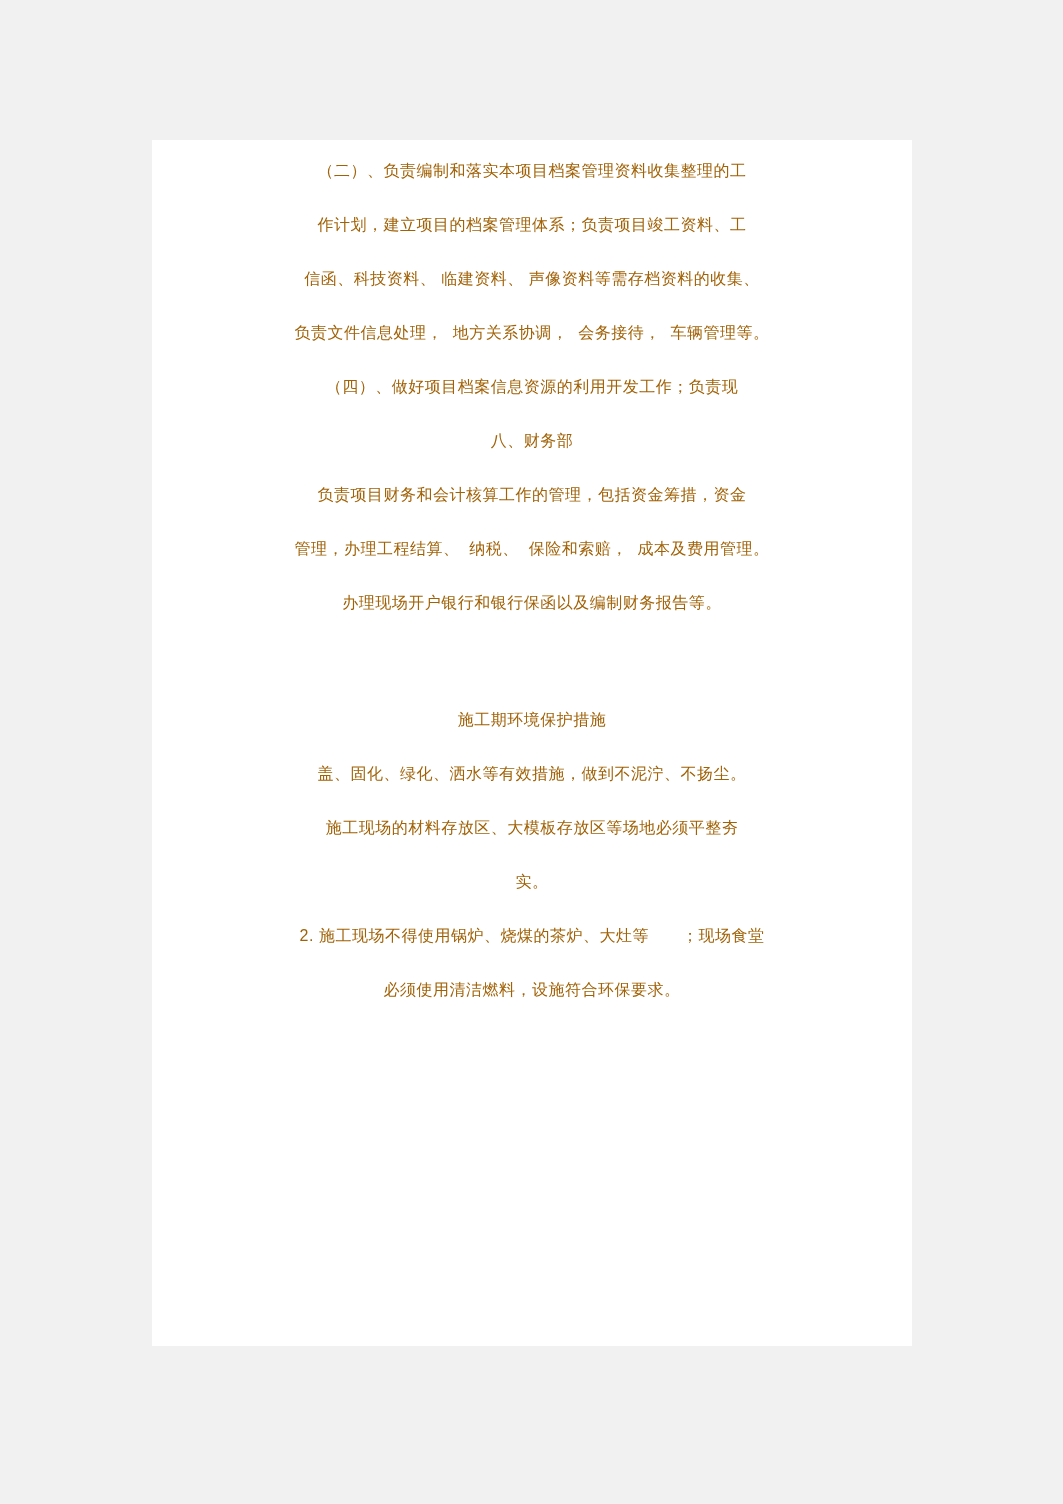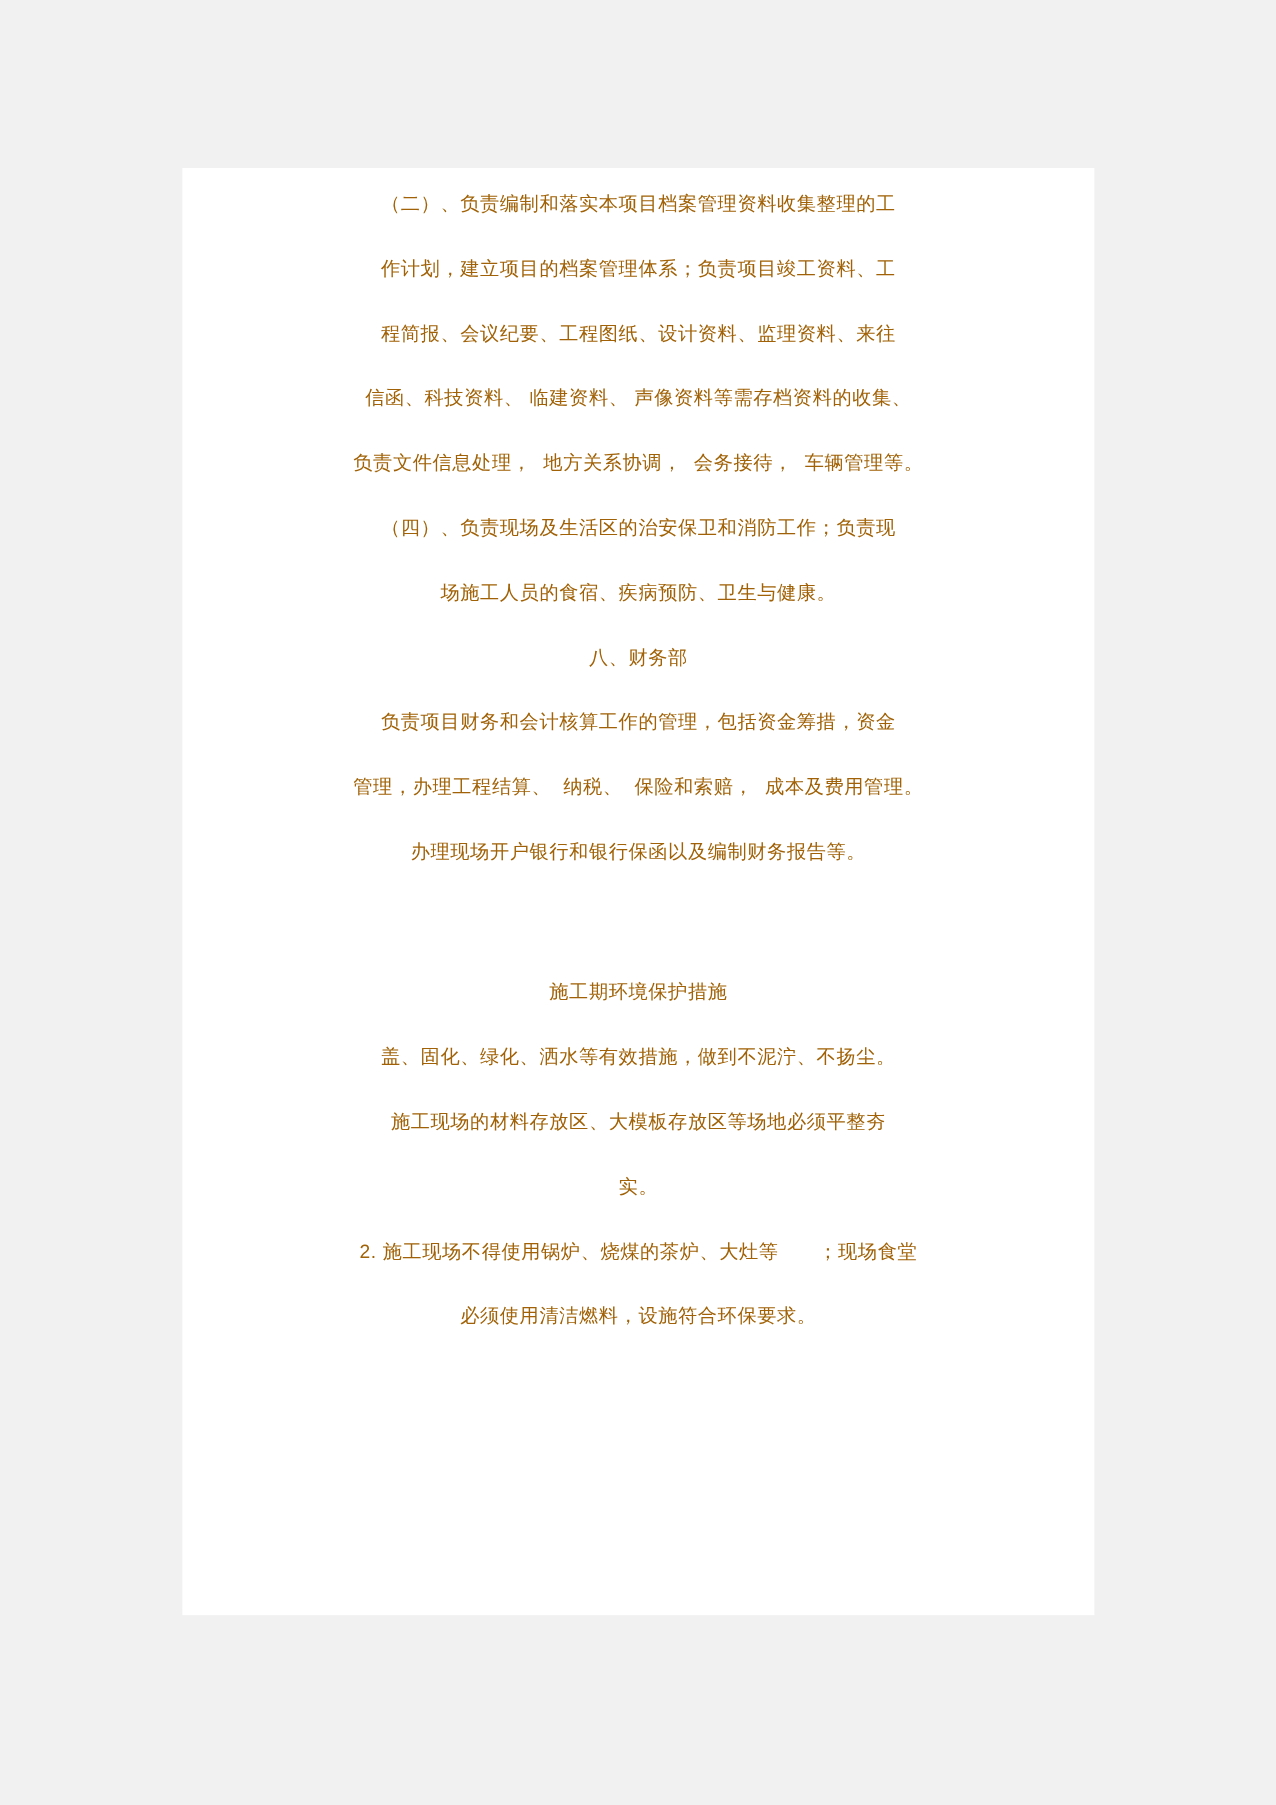--- a/index.html
+++ b/index.html
@@ -39,25 +39,23 @@
   }
 </style>
 </head>
 <body>
 
 <div class="backdrop">
   <div class="paper">
     <div class="lines">
         <div class="line">（二）、负责编制和落实本项目档案管理资料收集整理的工</div>
         <div class="line">作计划，建立项目的档案管理体系；负责项目竣工资料、工</div>
-        <div class="line">程简报、会议纪要、工程图纸、设计资料、监理资料、来往</div>
         <div class="line">信函、科技资料、 临建资料、 声像资料等需存档资料的收集、</div>
         <div class="line">负责文件信息处理，  地方关系协调，  会务接待，  车辆管理等。</div>
-        <div class="line">（四）、负责现场及生活区的治安保卫和消防工作；负责现</div>
-        <div class="line">场施工人员的食宿、疾病预防、卫生与健康。</div>
+        <div class="line">（四）、做好项目档案信息资源的利用开发工作；负责现</div>
         <div class="line">八、财务部</div>
         <div class="line">负责项目财务和会计核算工作的管理，包括资金筹措，资金</div>
         <div class="line">管理，办理工程结算、  纳税、  保险和索赔，  成本及费用管理。</div>
         <div class="line">办理现场开户银行和银行保函以及编制财务报告等。</div>
         <div class="line blank"></div>
         <div class="line">施工期环境保护措施</div>
         <div class="line">盖、固化、绿化、洒水等有效措施，做到不泥泞、不扬尘。</div>
         <div class="line">施工现场的材料存放区、大模板存放区等场地必须平整夯</div>
         <div class="line">实。</div>
         <div class="line">2. 施工现场不得使用锅炉、烧煤的茶炉、大灶等　　；现场食堂</div>

